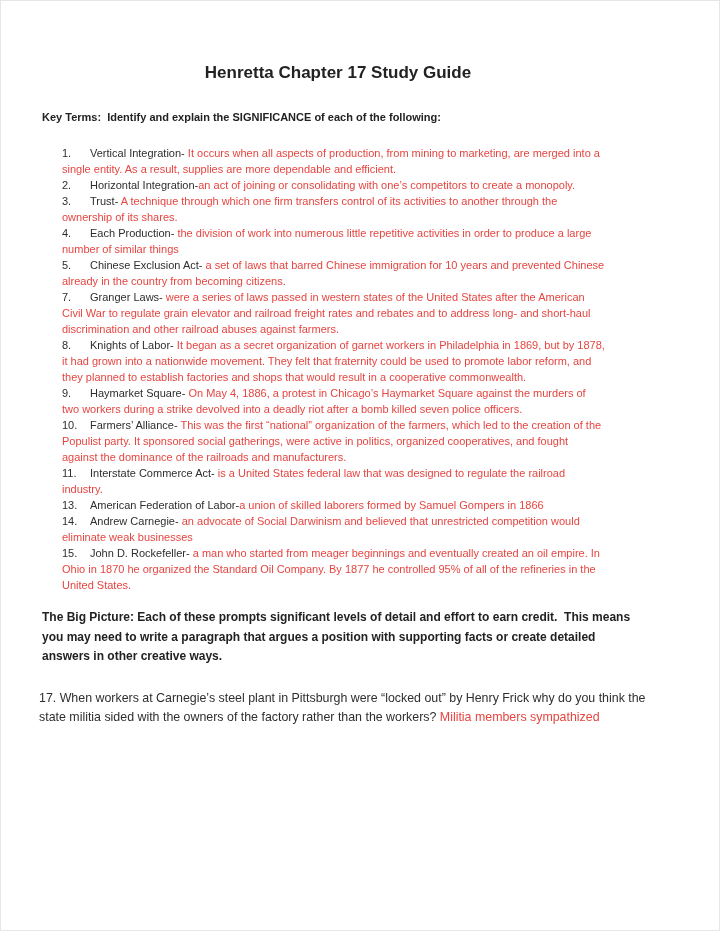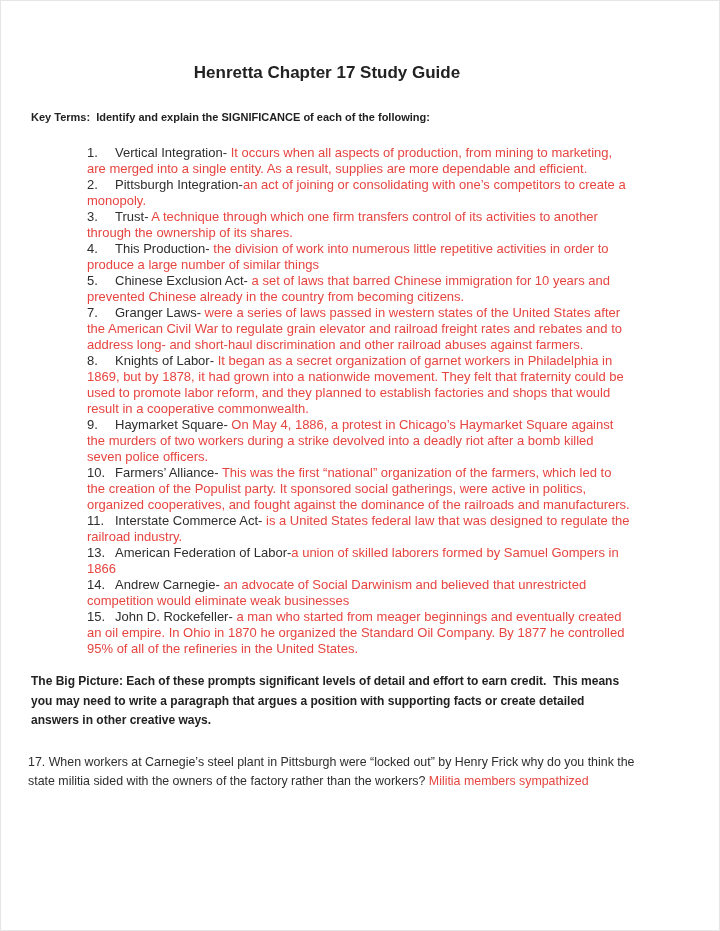--- a/index.html
+++ b/index.html
@@ -2,21 +2,21 @@
 <html><head>
 <meta charset="utf-8">
 <style>
   html,body{margin:0;padding:0;background:#fff;}
   .page{
     position:relative;
     width:720px;height:931px;
     box-sizing:border-box;
     background:#ffffff;
     border:1px solid #e6e6e6;
-    padding:62px 45px 0 30px;
+    padding:62px 45px 0 41px;
     font-family:"Liberation Sans", sans-serif;
     color:#2e2e2e;
     overflow:hidden;
     --red:#e64540;
   }
   .title{
     margin:0 0 0 -63px;
     width:718px;
     text-align:center;
     font-size:17px;
@@ -25,23 +25,23 @@
     color:#222;
   }
   .key-terms{
     margin:26px 0 0 0;
     font-size:11px;
     font-weight:bold;
     line-height:16px;
     color:#222;
   }
   .terms{
-    margin:20px 0 0 56px;
+    margin:20px 0 0 20px;
     width:543px;
-    font-size:13px;
+    font-size:11px;
     line-height:16px;
   }
   .term-item{margin:0;}
   .num{display:inline-block;width:28px;}
   .def{color:var(--red);}
   .big-picture{
     margin:15px 0 0 0;
     width:604px;
     font-size:12px;
     font-weight:bold;
@@ -60,23 +60,23 @@
 <body>
 
 <div class="page" style="--red: #e64540; color: rgb(46, 46, 46);">
 
   <h1 class="title">Henretta Chapter 17 Study Guide</h1>
 
   <p class="key-terms">Key Terms:&nbsp; Identify and explain the SIGNIFICANCE of each of the following:</p>
 
   <div class="terms">
     <p class="term-item"><span class="num">1.</span><span class="term">Vertical Integration- </span><span class="def">It occurs when all aspects of production, from mining to marketing, are merged into a single entity. As a result, supplies are more dependable and efficient.</span></p>
-    <p class="term-item"><span class="num">2.</span><span class="term">Pittsburgh Integration-</span><span class="def">an act of joining or consolidating with one’s competitors to create a monopoly.</span></p>
+    <p class="term-item"><span class="num">2.</span><span class="term">Horizontal Integration-</span><span class="def">an act of joining or consolidating with one’s competitors to create a monopoly.</span></p>
     <p class="term-item"><span class="num">3.</span><span class="term">Trust- </span><span class="def">A technique through which one firm transfers control of its activities to another through the ownership of its shares.</span></p>
-    <p class="term-item"><span class="num">4.</span><span class="term">This Production- </span><span class="def">the division of work into numerous little repetitive activities in order to produce a large number of similar things</span></p>
+    <p class="term-item"><span class="num">4.</span><span class="term">Each Production- </span><span class="def">the division of work into numerous little repetitive activities in order to produce a large number of similar things</span></p>
     <p class="term-item"><span class="num">5.</span><span class="term">Chinese Exclusion Act- </span><span class="def">a set of laws that barred Chinese immigration for 10 years and prevented Chinese already in the country from becoming citizens.</span></p>
     <p class="term-item"><span class="num">7.</span><span class="term">Granger Laws- </span><span class="def">were a series of laws passed in western states of the United States after the American Civil War to regulate grain elevator and railroad freight rates and rebates and to address long- and short-haul discrimination and other railroad abuses against farmers.</span></p>
     <p class="term-item"><span class="num">8.</span><span class="term">Knights of Labor- </span><span class="def">It began as a secret organization of garnet workers in Philadelphia in 1869, but by 1878, it had grown into a nationwide movement. They felt that fraternity could be used to promote labor reform, and they planned to establish factories and shops that would result in a cooperative commonwealth.</span></p>
     <p class="term-item"><span class="num">9.</span><span class="term">Haymarket Square- </span><span class="def">On May 4, 1886, a protest in Chicago’s Haymarket Square against the murders of two workers during a strike devolved into a deadly riot after a bomb killed seven police officers.</span></p>
     <p class="term-item"><span class="num">10.</span><span class="term">Farmers’ Alliance- </span><span class="def">This was the first “national” organization of the farmers, which led to the creation of the Populist party. It sponsored social gatherings, were active in politics, organized cooperatives, and fought against the dominance of the railroads and manufacturers.</span></p>
     <p class="term-item"><span class="num">11.</span><span class="term">Interstate Commerce Act- </span><span class="def">is a United States federal law that was designed to regulate the railroad industry.</span></p>
     <p class="term-item"><span class="num">13.</span><span class="term">American Federation of Labor-</span><span class="def">a union of skilled laborers formed by Samuel Gompers in 1866</span></p>
     <p class="term-item"><span class="num">14.</span><span class="term">Andrew Carnegie- </span><span class="def">an advocate of Social Darwinism and believed that unrestricted competition would eliminate weak businesses</span></p>
     <p class="term-item"><span class="num">15.</span><span class="term">John D. Rockefeller- </span><span class="def">a man who started from meager beginnings and eventually created an oil empire. In Ohio in 1870 he organized the Standard Oil Company. By 1877 he controlled 95% of all of the refineries in the United States.</span></p>
   </div>

